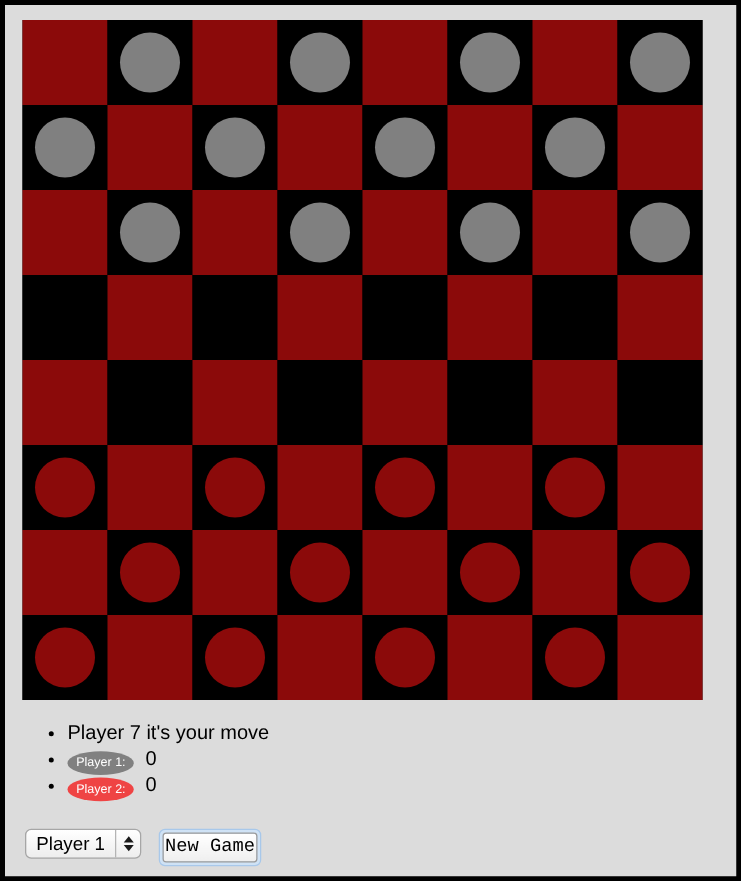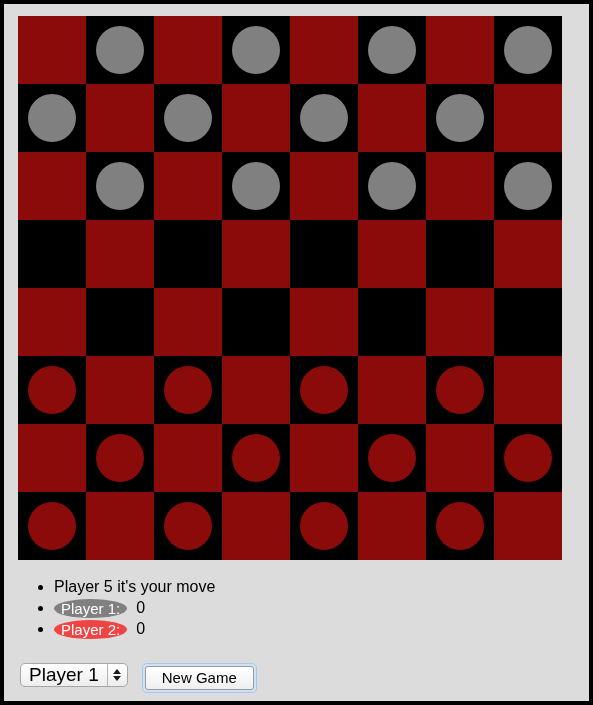--- a/index.html
+++ b/index.html
@@ -77,21 +77,21 @@
     margin: 0;
     padding: 0;
     white-space: nowrap;
   }
   .score-line {
     display: inline-block;
   }
   .badge {
     display: inline-block;
     color: #ffffff;
-    font-size: 15px;
+    font-size: 10px;
     padding: 0 7px;
     border-radius: 50% / 50%;
     line-height: 19px;
     position: relative;
     top: 1px;
   }
   .badge.p1 { background: #808080; }
   .badge.p2 { background: #ef4444; }
   .score-val {
     margin-left: 9px;
@@ -111,21 +111,21 @@
   .mac-select {
     position: relative;
     display: inline-flex;
     align-items: center;
     height: 24px;
     background: linear-gradient(#ffffff, #ededed);
     border: 1px solid #a6a6a6;
     border-radius: 5px;
     box-sizing: border-box;
     padding: 0 0 0 8px;
-    font-size: 19px;
+    font-size: 15px;
     color: #000000;
     cursor: default;
   }
   .mac-select .sel-label {
     padding-right: 8px;
   }
   .mac-select .sel-sep {
     width: 1px;
     align-self: stretch;
     background: #b4b4b4;
@@ -154,23 +154,23 @@
     border: 1px solid #a8c8ea;
     border-radius: 5px;
     background: #cfe2f5;
     box-sizing: border-box;
     display: inline-block;
   }
   .newgame-btn {
     display: inline-block;
     height: 24px;
     line-height: 22px;
-    padding: 0 16px;
+    padding: 0 1px;
     font-size: 15px;
-    font-family: Liberation Sans, sans-serif;
+    font-family: Liberation Mono, monospace;
     color: #000000;
     background: linear-gradient(#ffffff, #efefef);
     border: 1px solid #9a9a9a;
     border-radius: 3px;
     box-sizing: border-box;
     cursor: default;
   }
 </style>
 </head>
 <body>
@@ -289,21 +289,21 @@
         <div class="cell light"></div>
         <div class="cell dark">
           <div class="piece p2"></div>
         </div>
         <div class="cell light"></div>
       </div>
   </div>
 
   <ul id="status-list">
     <li>
-      <span>Player 5 it's your move</span>
+      <span>Player 7 it's your move</span>
     </li>
     <li>
       <span class="score-line">
         <span class="badge p1">Player 1:</span><span class="score-val">0</span>
       </span>
     </li>
     <li>
       <span class="score-line">
         <span class="badge p2">Player 2:</span><span class="score-val">0</span>
       </span>

